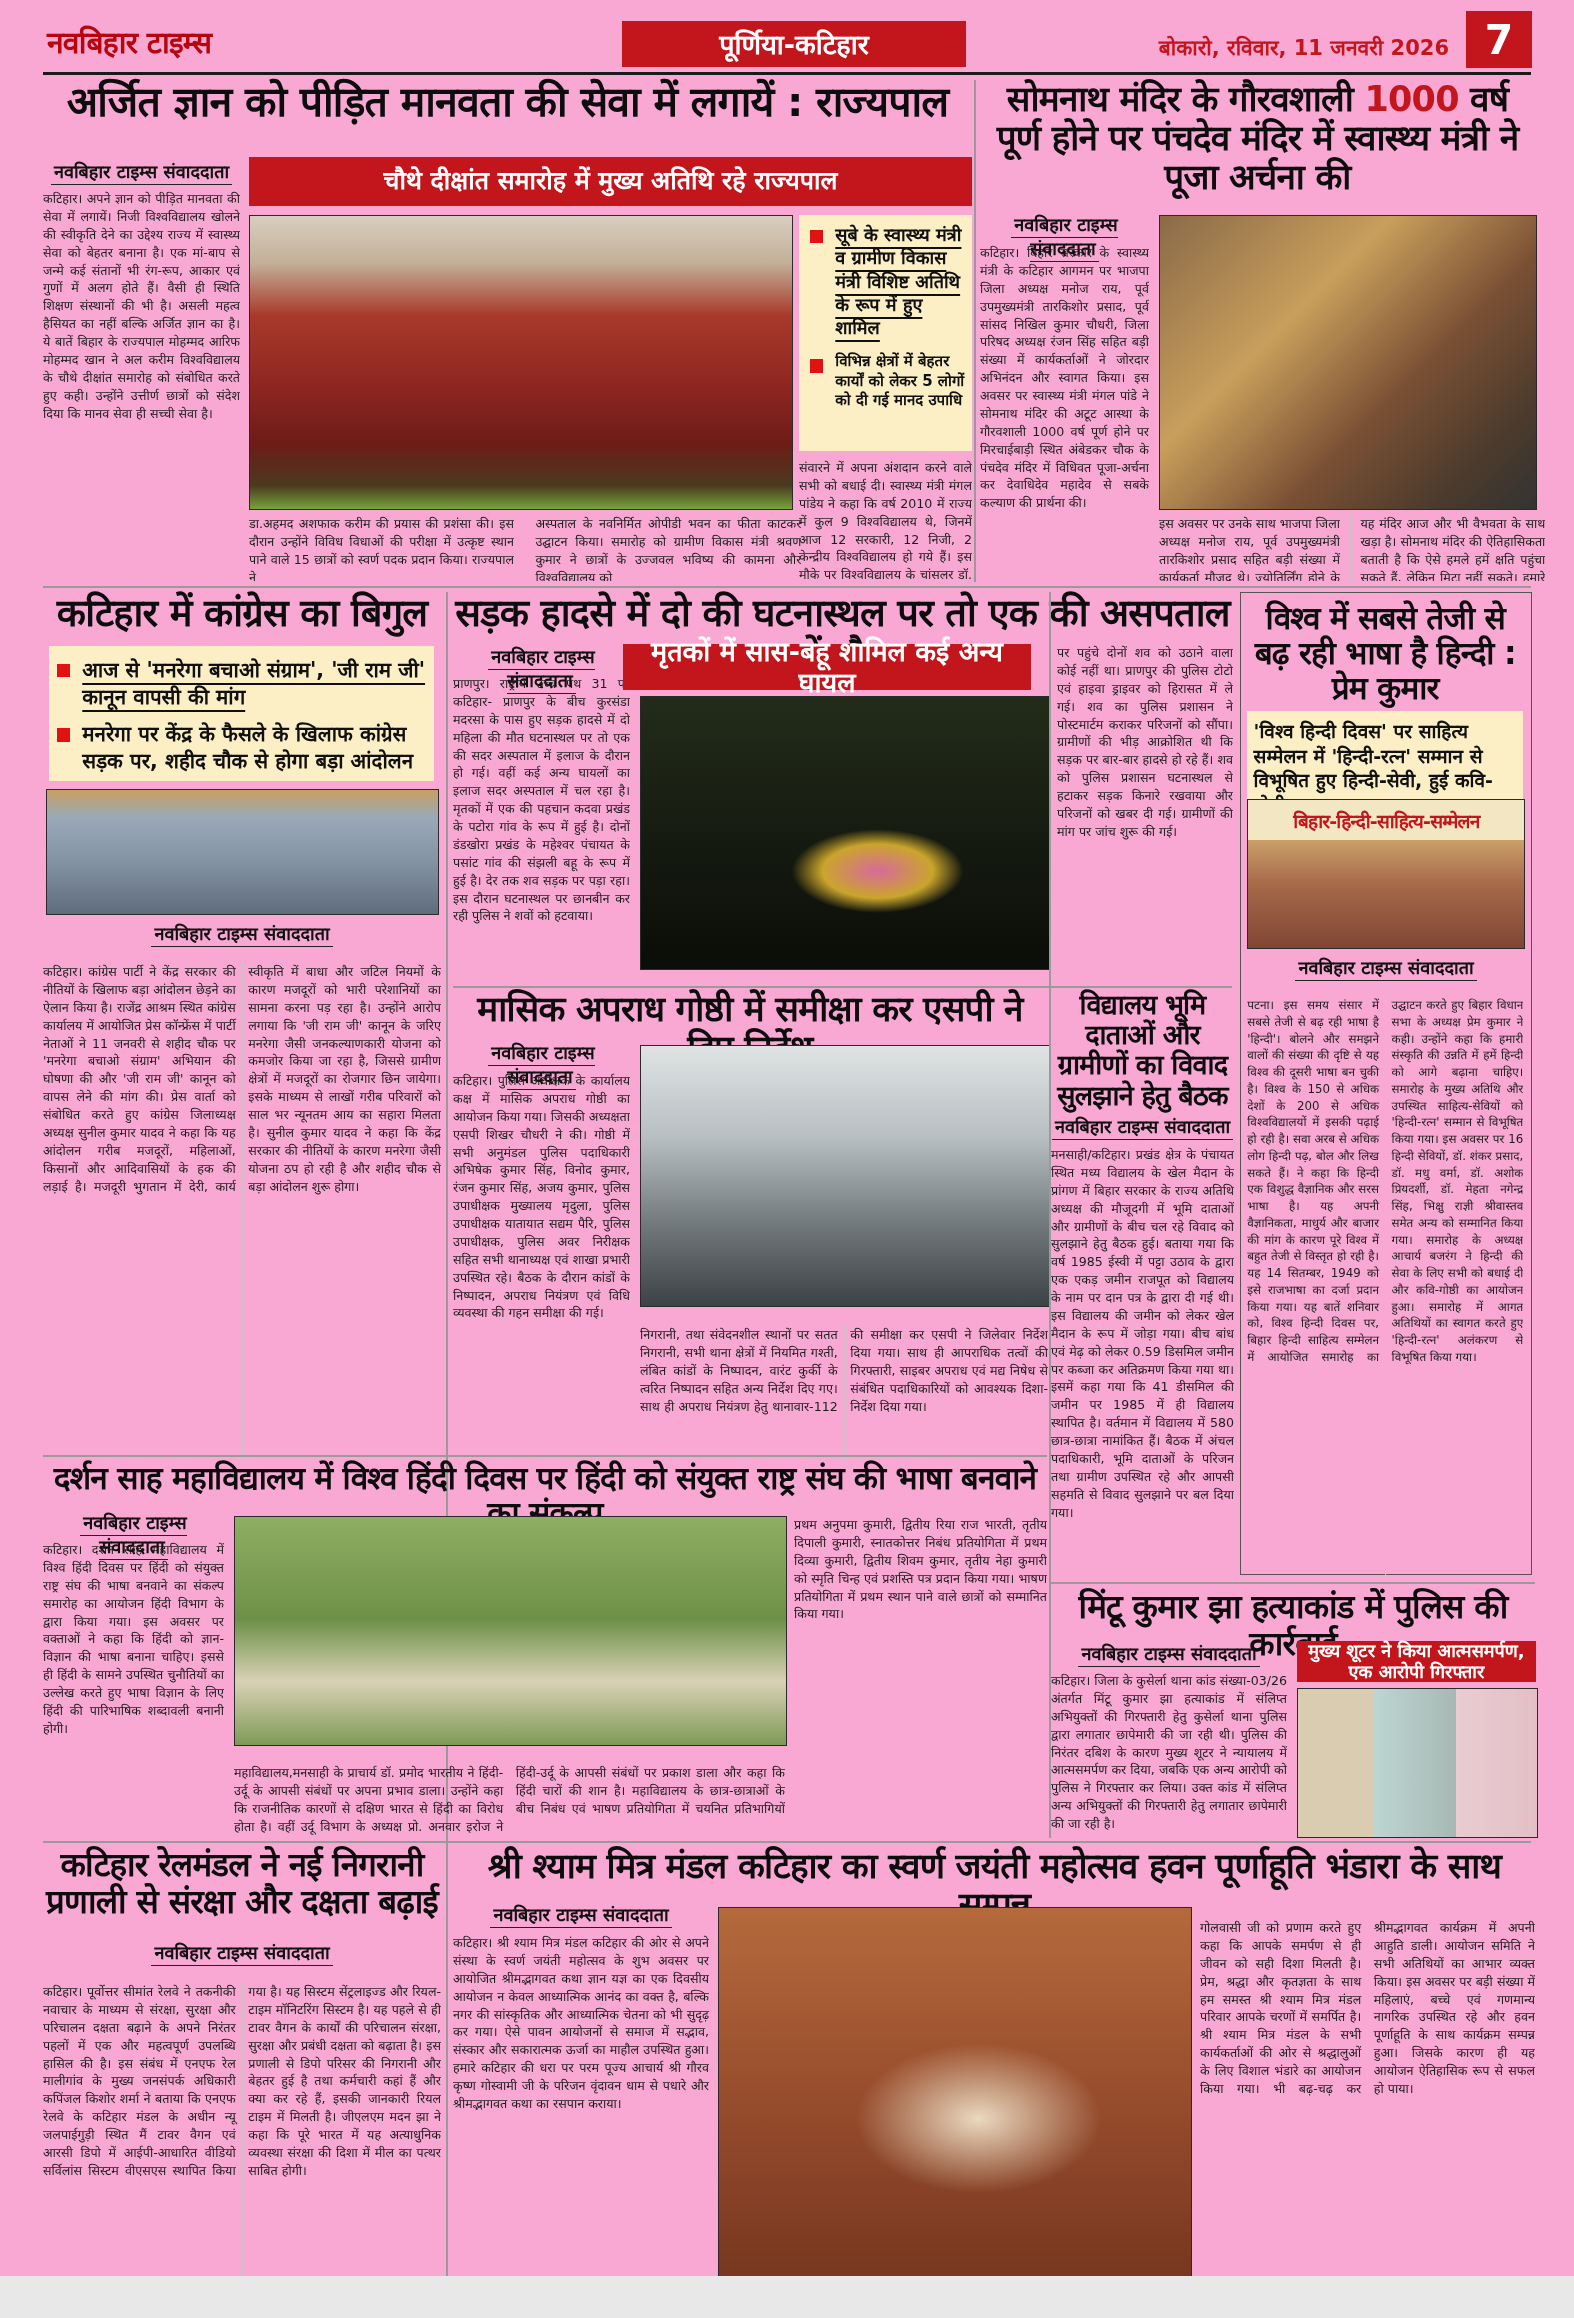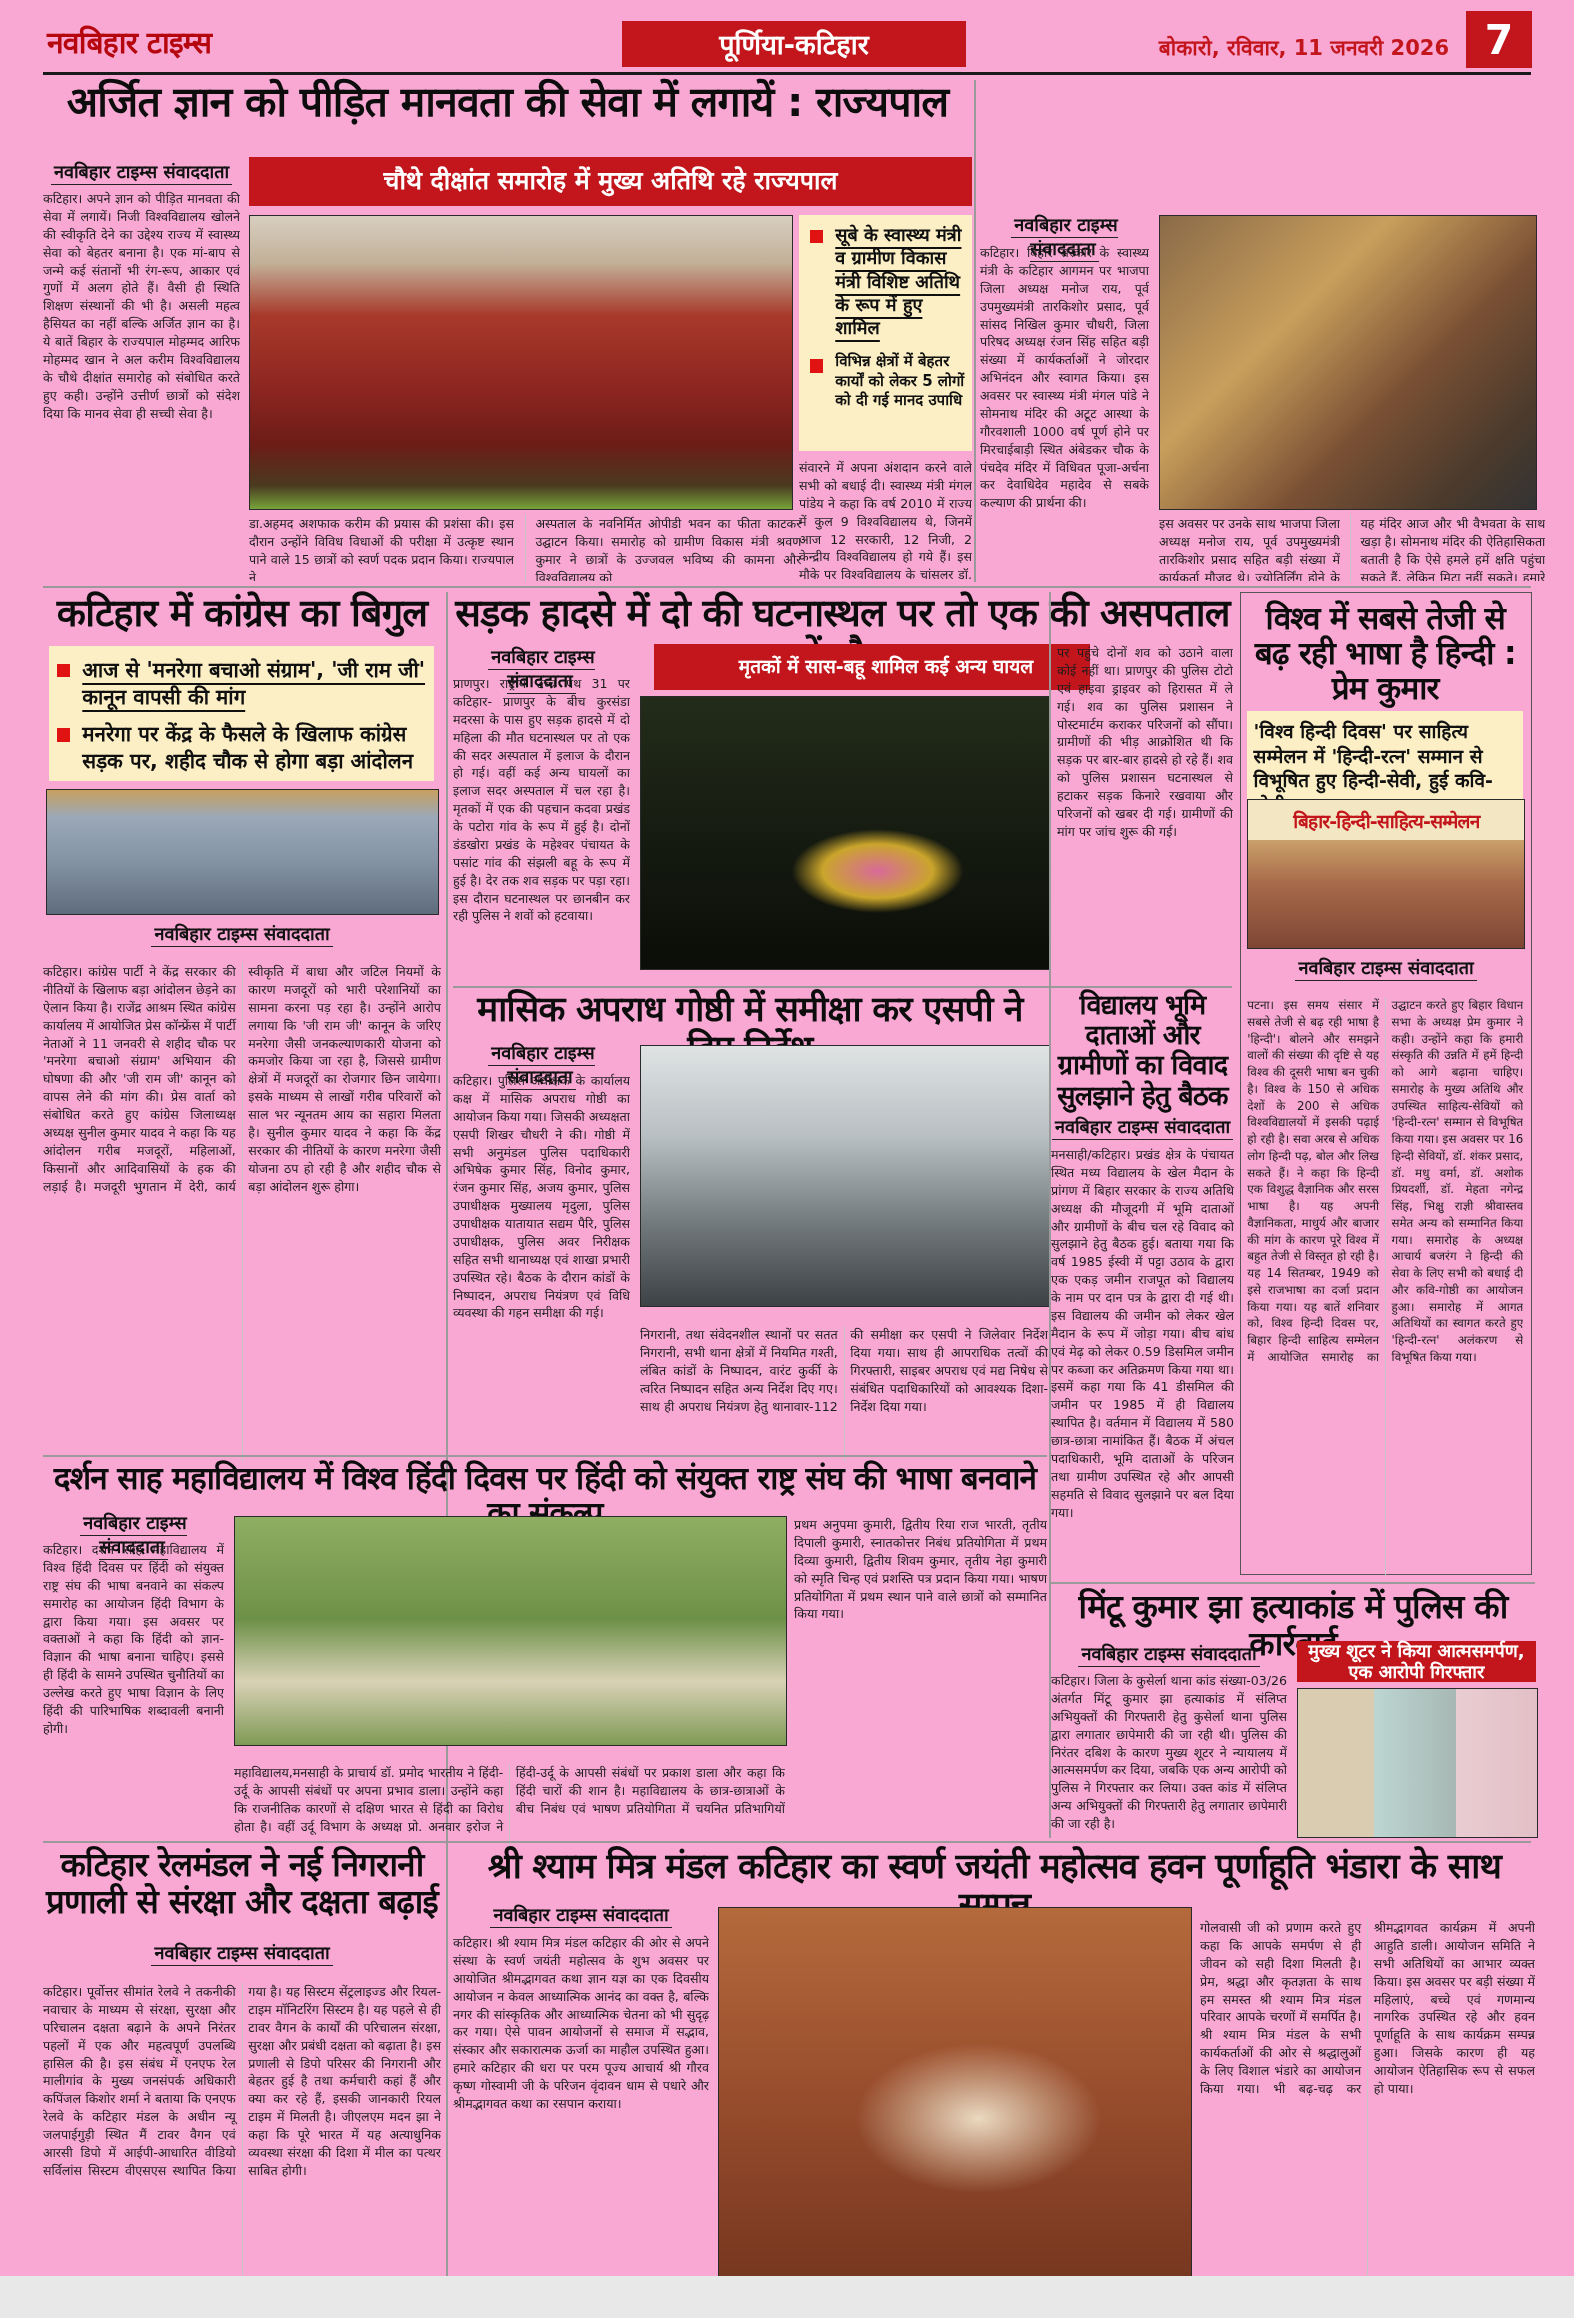--- a/index.html
+++ b/index.html
@@ -71,20 +71,21 @@
     <div class="abs cream" style="left:756px;top:135px;width:173px;height:236px;padding:7.9px 6.3px;box-sizing:border-box;">
       <div class="bullet u" style="font-size:18px;margin-bottom:12.6px;">सूबे के स्वास्थ्य मंत्री व ग्रामीण विकास मंत्री विशिष्ट अतिथि के रूप में हुए शामिल</div>
       <div class="bullet" style="font-size:15px;">विभिन्न क्षेत्रों में बेहतर कार्यों को लेकर 5 लोगों को दी गई मानद उपाधि</div>
     </div>
     <div class="abs bt" style="left:756px;top:379px;width:173px;height:120px;overflow:hidden;">संवारने में अपना अंशदान करने वाले सभी को बधाई दी। स्वास्थ्य मंत्री मंगल पांडेय ने कहा कि वर्ष 2010 में राज्य में कुल 9 विश्वविद्यालय थे, जिनमें आज 12 सरकारी, 12 निजी, 2 केन्द्रीय विश्वविद्यालय हो गये हैं। इस मौके पर विश्वविद्यालय के चांसलर डॉ. अहमद अशफाक करीम, डॉ. शाहिद अख्तर, मौलवी मोहम्मद सनाउल होदा, कुलपति डॉ. सैयद मोईद अहमद सहित अन्य वक्ताओं ने भी समारोह को सम्बोधित किया।</div>
     <div class="abs bt" style="left:206px;top:435px;width:265px;height:66px;overflow:hidden;">डा.अहमद अशफाक करीम की प्रयास की प्रशंसा की। इस दौरान उन्होंने विविध विधाओं की परीक्षा में उत्कृष्ट स्थान पाने वाले 15 छात्रों को स्वर्ण पदक प्रदान किया। राज्यपाल ने</div>
     <div class="abs bt" style="left:482px;top:435px;width:266px;height:66px;overflow:hidden;border-left:0.8px solid #c6c6c6;padding-left:9.4px;">अस्पताल के नवनिर्मित ओपीडी भवन का फीता काटकर उद्घाटन किया। समारोह को ग्रामीण विकास मंत्री श्रवण कुमार ने छात्रों के उज्जवल भविष्य की कामना और विश्वविद्यालय को</div>
   </div>
 
   <div class="abs" style="left:980px;top:80px;width:555px;height:502px;">
+    <div class="abs h" style="left:0;top:0;width:100%;font-size:35px;"><span>सोमनाथ मंदिर के गौरवशाली </span><span class="red-num">1000</span><span> वर्ष पूर्ण होने पर पंचदेव मंदिर में स्वास्थ्य मंत्री ने पूजा अर्चना की</span></div>
     <div class="abs byline" style="left:0;top:132px;width:169px;"><span>नवबिहार टाइम्स संवाददाता</span></div>
     <div class="abs bt" style="left:0;top:164px;width:169px;height:337px;overflow:hidden;">कटिहार। बिहार सरकार के स्वास्थ्य मंत्री के कटिहार आगमन पर भाजपा जिला अध्यक्ष मनोज राय, पूर्व उपमुख्यमंत्री तारकिशोर प्रसाद, पूर्व सांसद निखिल कुमार चौधरी, जिला परिषद अध्यक्ष रंजन सिंह सहित बड़ी संख्या में कार्यकर्ताओं ने जोरदार अभिनंदन और स्वागत किया। इस अवसर पर स्वास्थ्य मंत्री मंगल पांडे ने सोमनाथ मंदिर की अटूट आस्था के गौरवशाली 1000 वर्ष पूर्ण होने पर मिरचाईबाड़ी स्थित अंबेडकर चौक के पंचदेव मंदिर में विधिवत पूजा-अर्चना कर देवाधिदेव महादेव से सबके कल्याण की प्रार्थना की।</div>
     <div class="abs photo ph-somnath" style="left:179px;top:135px;width:376px;height:293px;"></div>
     <div class="abs bt" style="left:179px;top:435px;width:181px;height:66px;overflow:hidden;">इस अवसर पर उनके साथ भाजपा जिला अध्यक्ष मनोज राय, पूर्व उपमुख्यमंत्री तारकिशोर प्रसाद सहित बड़ी संख्या में कार्यकर्ता मौजूद थे। ज्योतिर्लिंग होने के साथ-साथ सनातन संस्कृति व आध्यात्मिक चेतना की अद्भुत मिसाल सोमनाथ मंदिर है।</div>
     <div class="abs bt" style="left:370px;top:435px;width:185px;height:66px;overflow:hidden;border-left:0.8px solid #c6c6c6;padding-left:9.4px;">यह मंदिर आज और भी वैभवता के साथ खड़ा है। सोमनाथ मंदिर की ऐतिहासिकता बताती है कि ऐसे हमले हमें क्षति पहुंचा सकते हैं, लेकिन मिटा नहीं सकते। हमारे देश की प्राचीनतम नीति मंदिरों से हुए पहले हमले के एक हजार वर्ष होने पर 'सोमनाथ स्वाभिमान पर्व' मनाया जा रहा है। यह सनातन संस्कृति की अविजयता और जीवटता का विशेष पर्व है।</div>
   </div>
 
   <div class="abs vrule" style="left:974px;top:80px;height:502px;"></div>
   <div class="abs hrule" style="left:43px;top:586px;width:1488px;"></div>
 
@@ -96,21 +97,21 @@
     </div>
     <div class="abs photo ph-congress" style="left:3.1px;top:197px;width:391px;height:124px;"></div>
     <div class="abs byline" style="left:0;top:329px;width:100%;"><span>नवबिहार टाइम्स संवाददाता</span></div>
     <div class="abs bt cols2" style="left:0;top:359px;width:398px;height:498px;overflow:hidden;">कटिहार। कांग्रेस पार्टी ने केंद्र सरकार की नीतियों के खिलाफ बड़ा आंदोलन छेड़ने का ऐलान किया है। राजेंद्र आश्रम स्थित कांग्रेस कार्यालय में आयोजित प्रेस कॉन्फ्रेंस में पार्टी नेताओं ने 11 जनवरी से शहीद चौक पर 'मनरेगा बचाओ संग्राम' अभियान की घोषणा की और 'जी राम जी' कानून को वापस लेने की मांग की। प्रेस वार्ता को संबोधित करते हुए कांग्रेस जिलाध्यक्ष अध्यक्ष सुनील कुमार यादव ने कहा कि यह आंदोलन गरीब मजदूरों, महिलाओं, किसानों और आदिवासियों के हक की लड़ाई है। मजदूरी भुगतान में देरी, कार्य स्वीकृति में बाधा और जटिल नियमों के कारण मजदूरों को भारी परेशानियों का सामना करना पड़ रहा है। उन्होंने आरोप लगाया कि 'जी राम जी' कानून के जरिए मनरेगा जैसी जनकल्याणकारी योजना को कमजोर किया जा रहा है, जिससे ग्रामीण क्षेत्रों में मजदूरों का रोजगार छिन जायेगा। इसके माध्यम से लाखों गरीब परिवारों को साल भर न्यूनतम आय का सहारा मिलता है। सुनील कुमार यादव ने कहा कि केंद्र सरकार की नीतियों के कारण मनरेगा जैसी योजना ठप हो रही है और शहीद चौक से बड़ा आंदोलन शुरू होगा।</div>
   </div>
 
   <div class="abs" style="left:453px;top:592px;width:779px;height:389px;">
     <div class="abs h" style="left:0;top:0;width:100%;font-size:38px;">सड़क हादसे में दो की घटनास्थल पर तो एक की असपताल में मौत</div>
     <div class="abs byline" style="left:0;top:52px;width:177px;"><span>नवबिहार टाइम्स संवाददाता</span></div>
     <div class="abs bt" style="left:0;top:83px;width:177px;height:305px;overflow:hidden;">प्राणपुर। राष्ट्रीय उच्च पथ 31 पर कटिहार- प्राणपुर के बीच कुरसंडा मदरसा के पास हुए सड़क हादसे में दो महिला की मौत घटनास्थल पर तो एक की सदर अस्पताल में इलाज के दौरान हो गई। वहीं कई अन्य घायलों का इलाज सदर अस्पताल में चल रहा है। मृतकों में एक की पहचान कदवा प्रखंड के पटोरा गांव के रूप में हुई है। दोनों डंडखोरा प्रखंड के महेश्वर पंचायत के पसांट गांव की संझली बहू के रूप में हुई है। देर तक शव सड़क पर पड़ा रहा। इस दौरान घटनास्थल पर छानबीन कर रही पुलिस ने शवों को हटवाया।</div>
-    <div class="abs kicker" style="left:201px;top:52px;width:408px;height:46px;font-size:19px;padding-left:28px;">मृतकों में सास-बहू शामिल कई अन्य घायल</div>
+    <div class="abs kicker" style="left:170px;top:52px;width:408px;height:46px;font-size:27px;">मृतकों में सास-बहू शामिल कई अन्य घायल</div>
     <div class="abs photo ph-accident" style="left:187px;top:104px;width:408px;height:272px;"></div>
     <div class="abs bt" style="left:604px;top:52px;width:176px;height:337px;overflow:hidden;">पर पहुंचे दोनों शव को उठाने वाला कोई नहीं था। प्राणपुर की पुलिस टोटो एवं हाइवा ड्राइवर को हिरासत में ले गई। शव का पुलिस प्रशासन ने पोस्टमार्टम कराकर परिजनों को सौंपा। ग्रामीणों की भीड़ आक्रोशित थी कि सड़क पर बार-बार हादसे हो रहे हैं। शव को पुलिस प्रशासन घटनास्थल से हटाकर सड़क किनारे रखवाया और परिजनों को खबर दी गई। ग्रामीणों की मांग पर जांच शुरू की गई।</div>
   </div>
 
   <div class="abs boxed" style="left:1240px;top:592px;width:292px;height:983px;box-sizing:border-box;">
     <div class="abs h" style="left:4.7px;top:7.9px;width:279px;font-size:31.5px;">विश्व में सबसे तेजी से बढ़ रही भाषा है हिन्दी : प्रेम कुमार</div>
     <div class="abs cream" style="left:6.3px;top:118px;width:276px;padding:7.9px 6.3px;box-sizing:border-box;font-weight:700;font-size:19px;line-height:1.3;color:#111;">'विश्व हिन्दी दिवस' पर साहित्य सम्मेलन में 'हिन्दी-रत्न' सम्मान से विभूषित हुए हिन्दी-सेवी, हुई कवि-गोष्ठी</div>
     <div class="abs photo ph-banner" style="left:6.3px;top:206px;width:276px;height:148px;">
       <div class="banner-strip">बिहार-हिन्दी-साहित्य-सम्मेलन</div>
       <div class="banner-crowd"></div>

